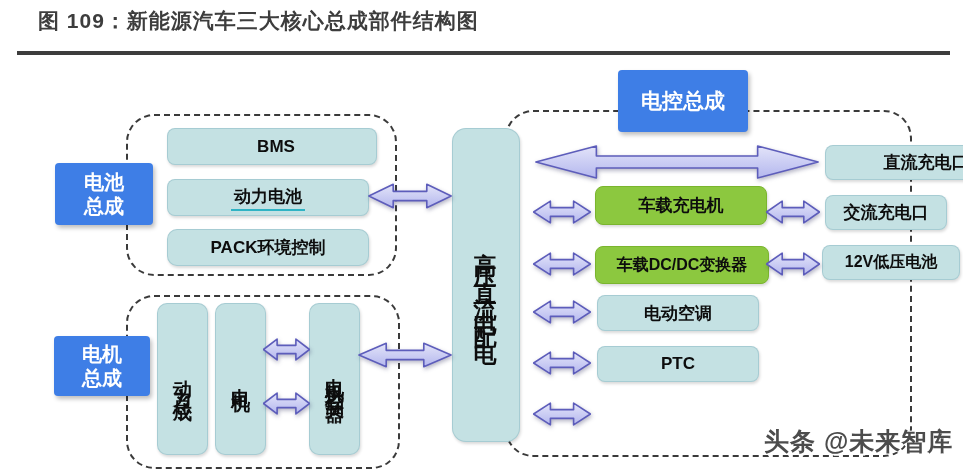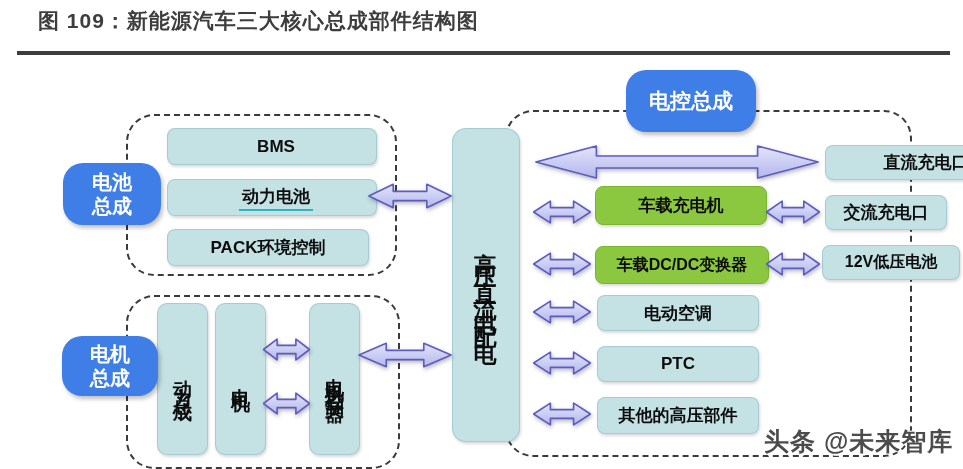--- a/index.html
+++ b/index.html
@@ -10,34 +10,34 @@
              color:var(--title_gray,#3d3d3d);letter-spacing:1px;white-space:nowrap;}
   .title-rule{position:absolute;left:17px;top:51px;width:933px;height:4px;
               background:var(--title_gray,#3f3f3f);}
 
   .dashed{position:absolute;border:2px dashed #3a3a3a;border-radius:28px;z-index:0;background:transparent;}
   .dash-battery{left:126px;top:114px;width:267px;height:158px;}
   .dash-motor{left:126px;top:295px;width:270px;height:170px;}
   .dash-ecu{left:505px;top:110px;width:403px;height:343px;}
 
   .bluebox{position:absolute;background:var(--accent_blue,#3e7ee6);color:#fff;font-weight:bold;
-           border-radius:20px;display:flex;flex-direction:column;align-items:center;justify-content:center;
-           text-align:center;box-shadow:2px 3px 4px rgba(0,0,0,.25);z-index:3;line-height:1.2;margin-left:8px;}
+           border-radius:4px;display:flex;flex-direction:column;align-items:center;justify-content:center;
+           text-align:center;box-shadow:2px 3px 4px rgba(0,0,0,.25);z-index:3;line-height:1.2;}
   .blue-battery{left:55px;top:163px;width:98px;height:62px;font-size:20px;}
   .blue-motor{left:54px;top:336px;width:96px;height:60px;font-size:20px;}
   .blue-ecu{left:618px;top:70px;width:130px;height:62px;font-size:21px;}
 
   .cell{position:absolute;background:var(--box_teal,#c4e1e3);border:1px solid rgba(130,180,190,.45);
         border-radius:8px;display:flex;align-items:center;justify-content:center;
         font-weight:bold;color:#0d0d0d;font-size:17px;box-shadow:1px 2px 3px rgba(0,0,0,.15);z-index:2;}
   .green{background:var(--box_green,#8cc83f);border:1px solid #7ab52e;}
 
   .b-item0{left:167px;top:128px;width:200px;height:35px;padding-left:8px;}
-  .b-item1{left:167px;top:179px;width:200px;height:35px;padding-left:8px;}
-  .b-item2{left:167px;top:229px;width:200px;height:35px;}
+  .b-item1{left:167px;top:179px;width:200px;height:35px;}
+  .b-item2{left:167px;top:229px;width:200px;height:35px;border-radius:10px;}
   .underlined{border-bottom:2px solid var(--underline_teal,#2fb3c4);padding:0 3px 1px;}
 
   .vbox{writing-mode:vertical-rl;text-orientation:upright;letter-spacing:7px;font-size:19px;border-radius:10px;}
   .m-item0{left:157px;top:303px;width:49px;height:150px;}
   .m-item1{left:215px;top:303px;width:49px;height:150px;}
   .m-item2{left:309px;top:303px;width:49px;height:150px;}
 
   .hv-bus{left:452px;top:128px;width:66px;height:312px;border-radius:14px;
           font-size:23px;letter-spacing:15px;z-index:3;writing-mode:vertical-rl;text-orientation:upright;}
 
@@ -122,23 +122,20 @@
   </div>
   <div class="cell green g-item1">
     <span>车载DC/DC变换器</span>
   </div>
   <div class="cell t-item0">
     <span>电动空调</span>
   </div>
   <div class="cell t-item1">
     <span>PTC</span>
   </div>
-  <div class="cell t-item2">
-    <span>其他的高压部件</span>
-  </div>
 
   <div class="cell p-item0">
     <span>直流充电口</span>
   </div>
   <div class="cell p-item1">
     <span>交流充电口</span>
   </div>
   <div class="cell p-item2">
     <span>12V低压电池</span>
   </div>

